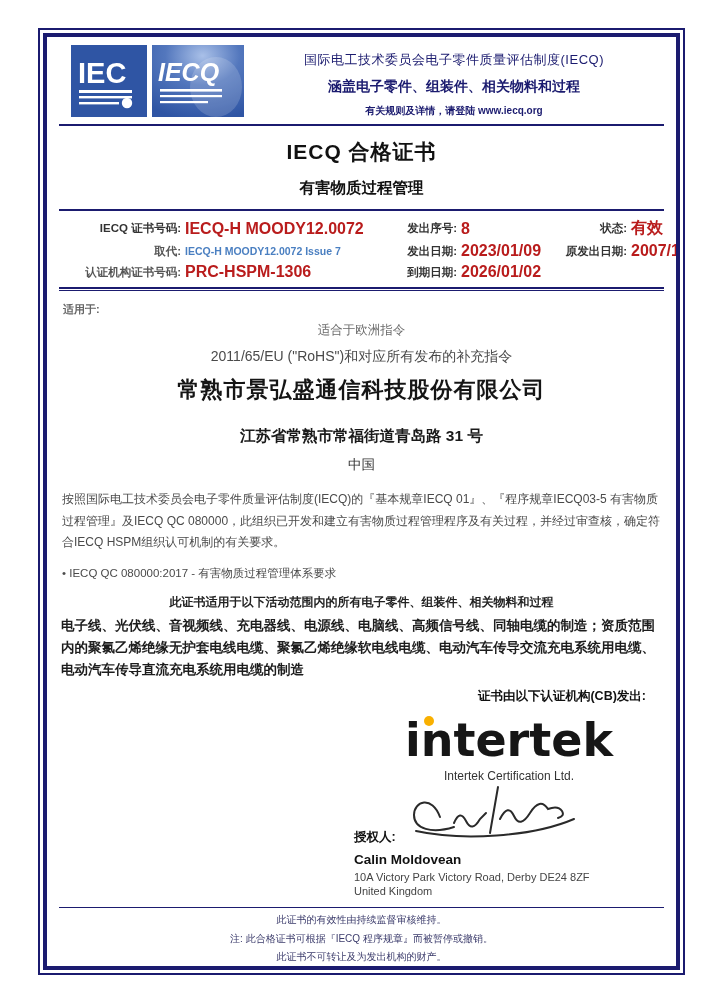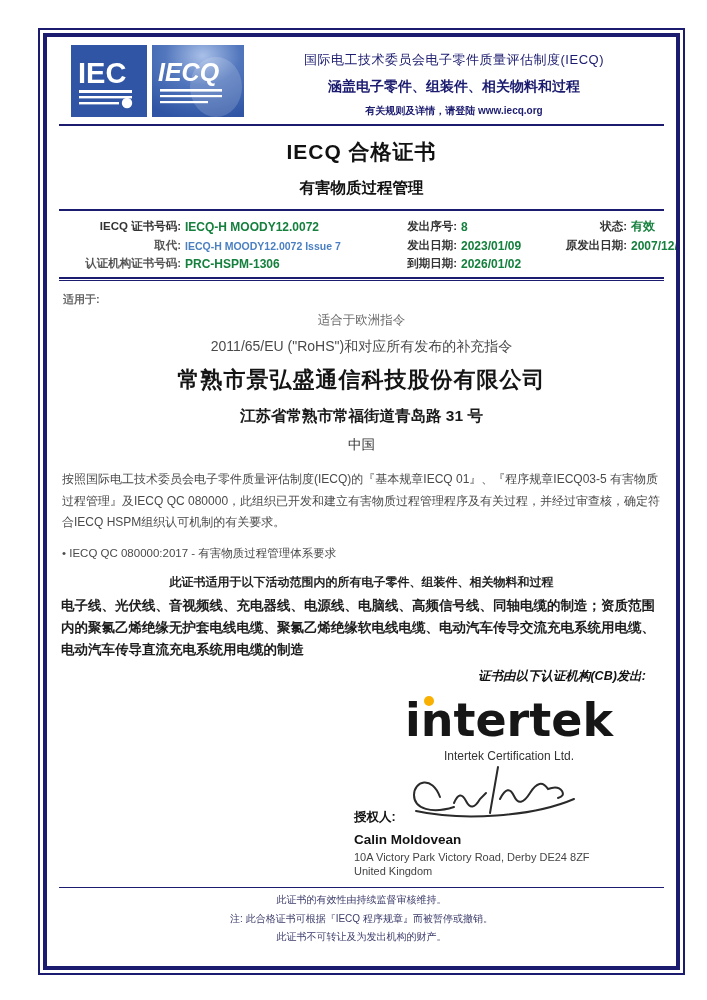--- a/index.html
+++ b/index.html
@@ -36,41 +36,41 @@
   
   .info-table {
     display:grid;
     grid-template-columns:118px 200px 68px 80px 82px 1fr;
     row-gap:3px; column-gap:4px;
     padding:7px 4px 6px 4px;
     align-items:center;
   }
   .cell-label { font-size:11.5px; font-weight:bold; color:#333;text-align:right; }
   .cell-label.muted { color:#555; }
-  .cell-value { font-size:12px; font-weight:bold; color:#15803d; }
+  .cell-value { font-size:16px; font-weight:bold; color:#b91c1c; }
   .cell-value.link { color:#4a7fc1; font-size:10.5px; cursor:pointer; }
   .dbl-line { height:4px; border-top:2px solid #1b1b6f; border-bottom:1.5px solid #1b1b6f; }
   
   .applies { font-size:11px; color:#666; margin:11px 0 0 4px;font-weight:bold; }
   .directive-intro { text-align:center; font-size:12.5px; color:#6b6b6b; margin-top:5px; }
   .directive { text-align:center; font-size:14px; color:#4a4a4a; margin-top:9px; }
   .company { text-align:center; font-size:22px; font-weight:bold; color:#151515; margin-top:9px; letter-spacing:1px; }
-  .addr { text-align:center; font-size:15.5px; font-weight:bold; color:#1a1a1a; margin-top:11px; }
+  .addr { text-align:center; font-size:15.5px; font-weight:bold; color:#1a1a1a; margin-top:21px; }
   .country { text-align:center; font-size:13.5px; color:#333; margin-top:9px; }
   
   .para { font-size:12px; color:#4a4a4a; line-height:1.8; margin-top:15px; padding:0 3px; }
   .bullet { font-size:11.5px; color:#4a4a4a; margin-top:12px; padding-left:3px; }
   
   .scope-head { text-align:center; font-size:12px; font-weight:bold; color:#222; margin-top:13px; }
   .scope-desc { font-size:13.5px; font-weight:bold; color:#1d1d1d; line-height:1.65; margin-top:4px; padding:0 2px; }
   
   .issuer-row { display:flex; margin-top:6px; }
   .issuer-spacer { width:295px; }
   .issuer-block { flex:1; }
-  .cb-line { text-align:right; font-size:12.5px; font-weight:bold; color:#111; padding-right:18px;font-style:italic; }
+  .cb-line { text-align:right; font-size:12.5px; font-weight:bold; color:#111; padding-right:18px; }
   .itk-logo {
     position:relative; text-align:center; margin-top:8px;
     font-size:46px; font-weight:bold; color:#161616; letter-spacing:0px;
     font-family:"DejaVu Sans","Liberation Sans",sans-serif;
   }
   .itk-dot {
     position:absolute; width:10px; height:10px; border-radius:50%;
     background:#f9b000; left:70px; top:3px;
   }
   .itk-company { text-align:center; font-size:12px; color:#333; margin-top:2px; }

